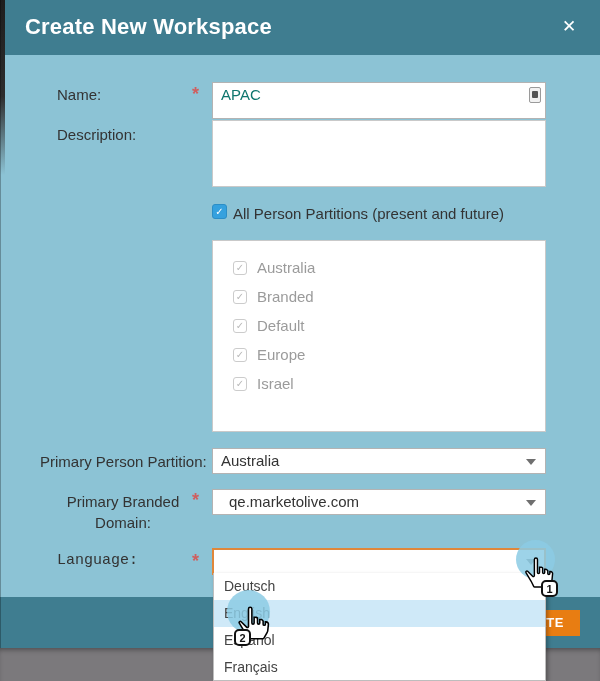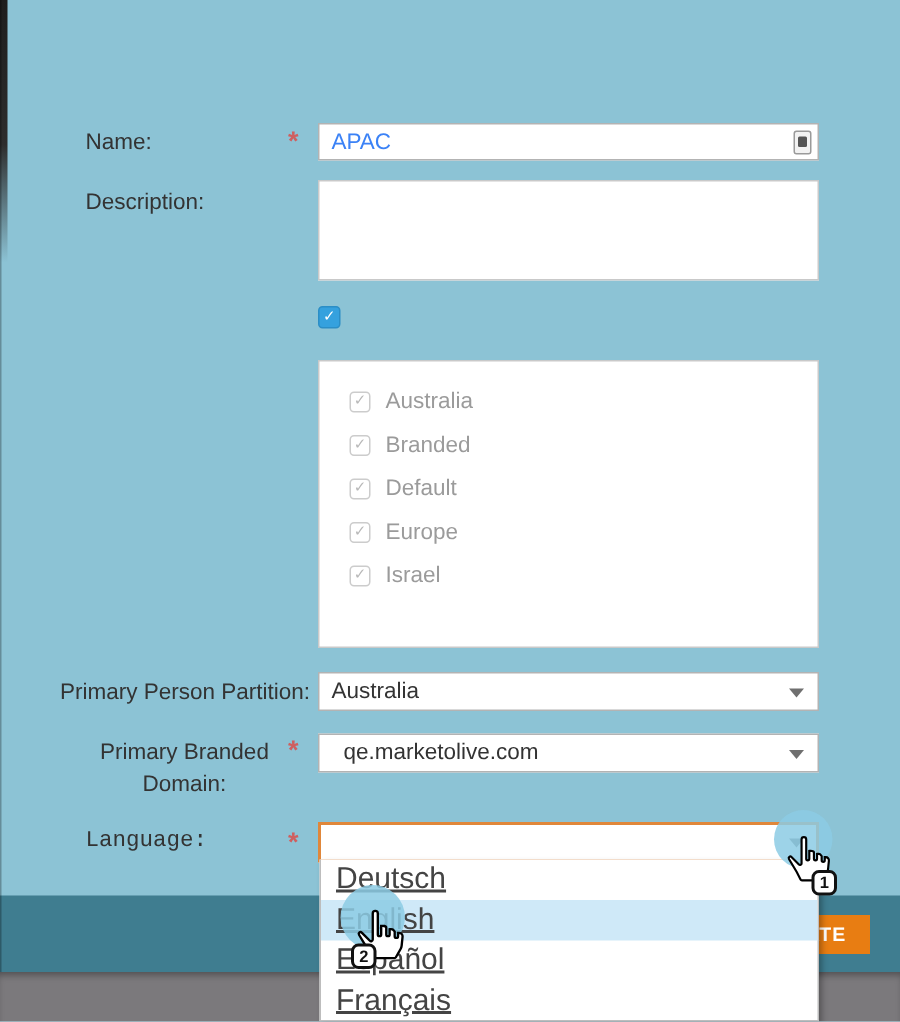--- a/index.html
+++ b/index.html
@@ -50,22 +50,22 @@
   }
   
   .lbl { position:absolute; color:#333333; font-size:15px; z-index:2; }
   .req {
     position:absolute; width:14px; color:#cf5f5f; font-size:18px;
     font-weight:bold; z-index:2;
   }
   
   .field { position:absolute; left:212px; width:334px; background:#fff; z-index:2; }
   .txt-input {
-    top:82px; height:25px; border:1px solid #b3b3b3;
-    font-size:15px; color:#3b82f6; line-height:23px; padding-left:8px;
+    top:82px; height:37px; border:1px solid #b3b3b3;
+    font-size:15px; color:#0f766e; line-height:23px; padding-left:8px;
   }
   .autofill-icon {
     position:absolute; right:4px; top:4px; width:12px; height:16px;
     border:1px solid #9a9a9a; border-radius:2px; background:#f2f2f2;
   }
   .autofill-icon::after {
     content:""; position:absolute; left:2px; top:3px; width:6px; height:7px;
     background:#555; border-radius:1px;
   }
   .textarea-box { top:120px; height:67px; border:1px solid #c9c9c9; }
@@ -100,56 +100,61 @@
   .lang-select {
     top:548px; height:27px; border:2px solid #e0873a; line-height:23px; z-index:9;
   }
   
   .dropdown {
     position:absolute; left:213px; top:573px; width:333px; height:108px;
     background:#fff; border:1px solid #bdbdbd; border-top:none; z-index:10;
     box-shadow:2px 2px 4px rgba(0,0,0,.3); overflow:hidden;
   }
   .dd-item {
-    height:27px; line-height:27px; padding-left:10px; font-size:20px;
-    color:#444; cursor:pointer;text-decoration:underline;
+    height:27px; line-height:27px; padding-left:10px; font-size:14px;
+    color:#444; cursor:pointer;
   }
   .dd-item.hl { background:#cfe9f8; }
   
   .halo { position:absolute; border-radius:50%; background:rgba(140,203,228,.85); z-index:20; }
   .halo1 { left:516px; top:540px; width:39px; height:39px; }
   .halo2 { left:227px; top:590px; width:43px; height:43px; }
   .hand { position:absolute; z-index:21; }
   .badge {
     position:absolute; width:17px; height:17px; background:#fff;
     border:2px solid #111; border-radius:5px; color:#111; font-size:11px;
     font-weight:bold; text-align:center; line-height:14px; z-index:22;
   }
   .badge1 { left:541px; top:580px; }
   .badge2 { left:234px; top:629px; }
 </style>
 </head>
 <body>
 
 <div class="stage">
 
+  <div class="modal-header">
+    <div class="modal-title">Create New Workspace</div>
+    <div class="close-btn">✕</div>
+  </div>
 
   <div class="lbl" style="left:57px;top:86px;">Name:</div>
   <div class="req" style="left:192px;top:84px;">*</div>
   <div class="field txt-input">
     <span>APAC</span>
     <span class="autofill-icon"></span>
   </div>
 
   <div class="lbl" style="left:57px;top:126px;">Description:</div>
   <div class="field textarea-box">
     <span></span>
   </div>
 
   <div class="cb-checked">✓</div>
+  <div class="lbl cb-all-label">All Person Partitions (present and future)</div>
 
   <div class="field listbox">
     <div class="part-row">
       <span class="cb-disabled">✓</span>
       <span class="part-label">Australia</span>
     </div>
     <div class="part-row">
       <span class="cb-disabled">✓</span>
       <span class="part-label">Branded</span>
     </div>

